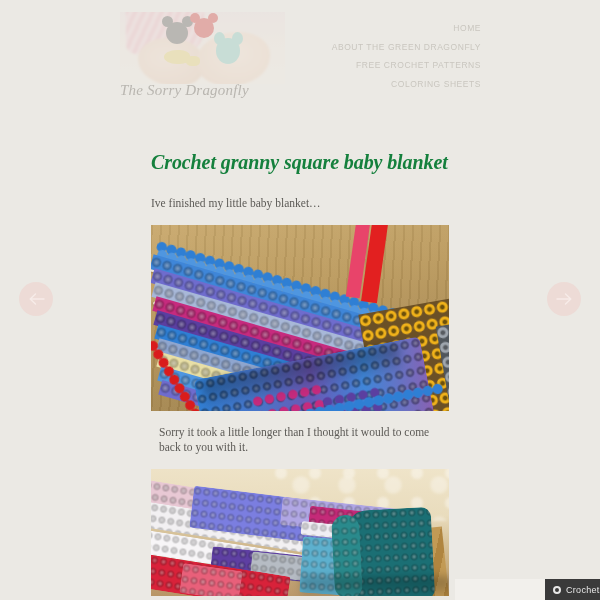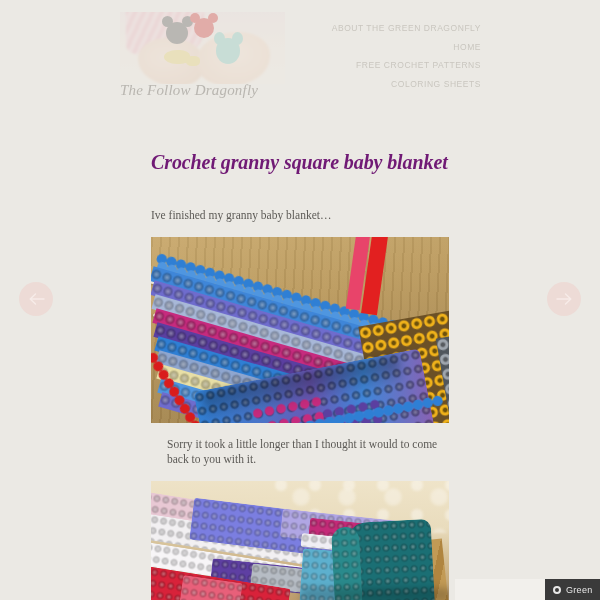--- a/index.html
+++ b/index.html
@@ -138,35 +138,35 @@
     left: 151px;
     top: 150px;
     width: 300px;
   }
   .post-title {
     font-family: "Liberation Serif", serif;
     font-style: italic;
     font-weight: 700;
     font-size: 20px;
     line-height: 24px;
-    color: #701a75;
-    margin: 0 0 34px 0;
+    color: #15803d;
+    margin: 0 0 22px 0;
     white-space: nowrap;
     letter-spacing: -0.1px;
   }
   .post-para {
     font-family: "Liberation Serif", serif;
     font-size: 11.5px;
     line-height: 15.5px;
     color: #5c5a56;
     margin: 0;
     width: 285px;
   }
   .post-para.p1 { margin-bottom: 13px; }
-  .post-para.p2 { margin: 14px 0 13px 16px; }
+  .post-para.p2 { margin: 14px 0 13px 8px; }
 
   .post-image {
     width: 298px;
     height: 186px;
     overflow: hidden;
     position: relative;
     background: #7f6a4e;
   }
   .post-image.second {
     height: 127px;
@@ -303,29 +303,29 @@
         <div class="hp-toy" style="left:74px;top:6px;width:20px;height:20px;background:#cf2a2a;"></div>
         <div class="hp-ear" style="left:70px;top:1px;width:10px;height:10px;background:#cf2a2a;"></div>
         <div class="hp-ear" style="left:88px;top:1px;width:10px;height:10px;background:#cf2a2a;"></div>
         <div class="hp-toy" style="left:96px;top:26px;width:24px;height:26px;background:#7ecbc0;border-radius:48% 48% 50% 50%;"></div>
         <div class="hp-ear" style="left:94px;top:20px;width:11px;height:13px;background:#7ecbc0;"></div>
         <div class="hp-ear" style="left:112px;top:20px;width:11px;height:13px;background:#7ecbc0;"></div>
         <div class="hp-toy" style="left:44px;top:38px;width:26px;height:14px;background:#e9d46a;border-radius:50% 40% 40% 50%;"></div>
         <div class="hp-toy" style="left:66px;top:44px;width:14px;height:10px;background:#e9d46a;border-radius:40%;"></div>
       </div>
     </div>
-    <div class="hp-title">The Follow Dragonfly</div>
+    <div class="hp-title">The Sorry Dragonfly</div>
   </div>
 
   <nav class="nav">
     <div class="nav-row">
+      <a class="nav-link" href="#">HOME</a>
+    </div>
+    <div class="nav-row">
       <a class="nav-link" href="#">ABOUT THE GREEN DRAGONFLY</a>
-    </div>
-    <div class="nav-row">
-      <a class="nav-link" href="#">HOME</a>
     </div>
     <div class="nav-row">
       <a class="nav-link" href="#">FREE CROCHET PATTERNS</a>
     </div>
     <div class="nav-row">
       <a class="nav-link" href="#">COLORING SHEETS</a>
     </div>
   </nav>
 </div>
 
@@ -341,21 +341,21 @@
     <svg width="17" height="14" viewBox="0 0 17 14">
       <path d="M1 7 H14 M9.5 2 L14.8 7 L9.5 12" fill="none" stroke="#f7ece9" stroke-width="1.4" stroke-linecap="round" stroke-linejoin="round"></path>
     </svg>
   </span>
 </div>
 
 <article class="article">
 
   <h1 class="post-title">Crochet granny square baby blanket</h1>
 
-  <p class="post-para p1">Ive finished my granny baby blanket…</p>
+  <p class="post-para p1">Ive finished my little baby blanket…</p>
 
   <figure class="post-image" style="margin:0;">
     <div class="wood"></div>
     <div class="needle n1"></div>
     <div class="needle n2"></div>
     <div class="needle n3"></div>
 
     <div class="blanket1">
 
       <div class="edge-scallop" style="left:-4px;top:18px;width:320px;
@@ -468,15 +468,15 @@
     <div style="position:absolute;left:150px;top:108px;width:150px;height:24px;
          background:linear-gradient(180deg,rgba(0,0,0,0.30),rgba(0,0,0,0));filter:blur(4px);"></div>
   </figure>
 
 </article>
 
 <div class="follow-wrap">
   <div class="follow-pad"></div>
   <div class="follow-btn">
     <span class="follow-icon"></span>
-    <span class="follow-label">Green</span>
+    <span class="follow-label">Crochet</span>
   </div>
 </div>
 
 </body></html>

